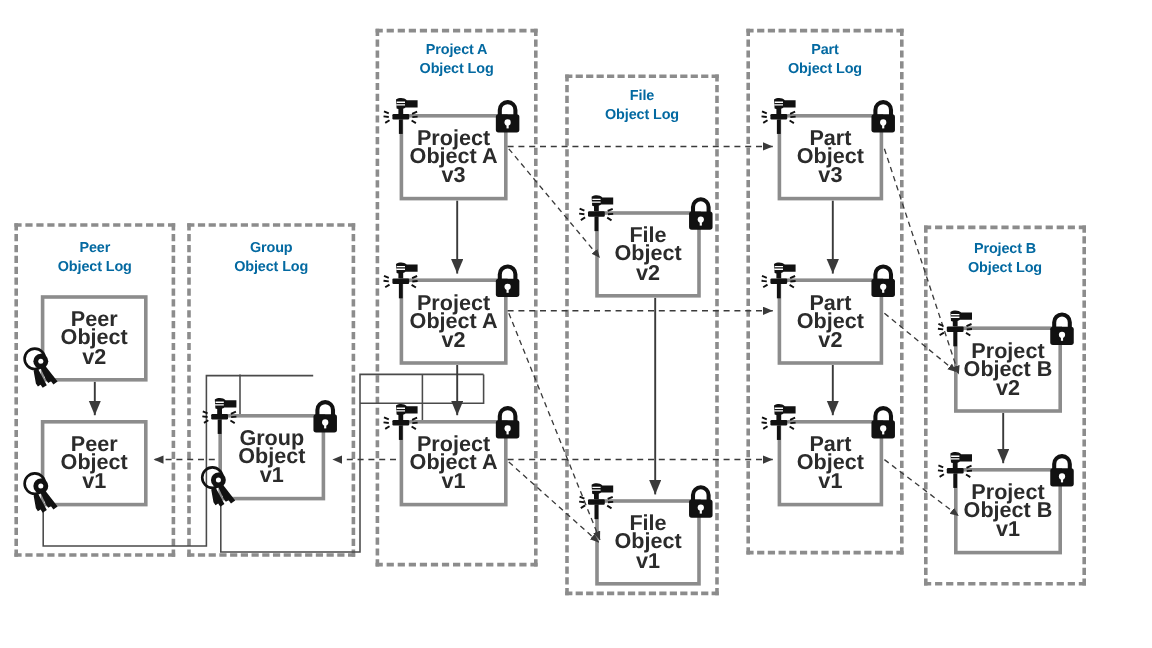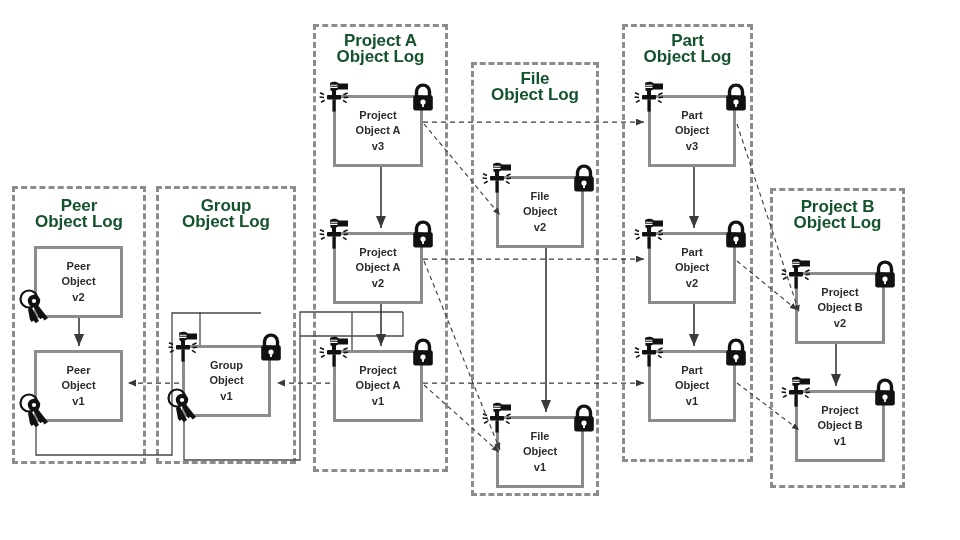--- a/index.html
+++ b/index.html
@@ -10,39 +10,39 @@
   .log{
     position:absolute;
     border:3px dashed #8c8c8c;
     box-sizing:border-box;
     background:transparent;
   }
   .log-title{
     position:absolute;
     left:0;right:16px;
     text-align:center;
-    font-size:17px;
+    font-size:12px;
     font-weight:bold;
-    color:#14532d;
+    color:#0369a1;
     line-height:16px;
     letter-spacing:-0.1px;
     white-space:pre-line;
   }
 
   
   .obj{
     position:absolute;
     border:3px solid #8c8c8c;
     box-sizing:border-box;
     background:#ffffff;
     display:flex;
     align-items:center;
     justify-content:center;
     text-align:center;
-    font-size:11px;
+    font-size:18px;
     font-weight:bold;
     color:#2b2b2b;
     line-height:15.5px;
     white-space:pre-line;
     z-index:6;
   }
 
   
   .ic{position:absolute;z-index:9;pointer-events:none;}
   .ic svg{display:block;}

